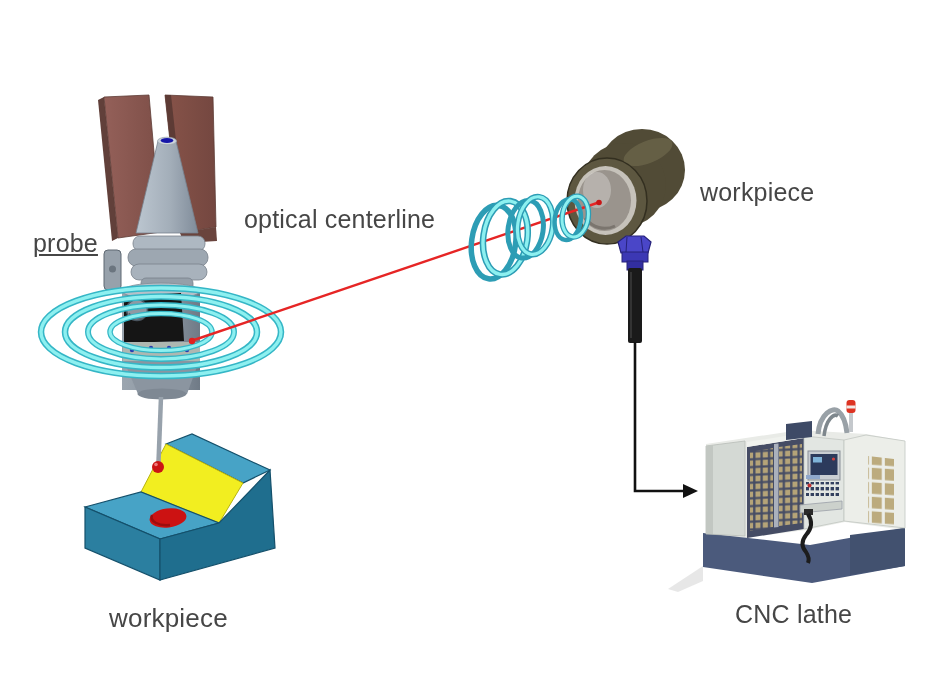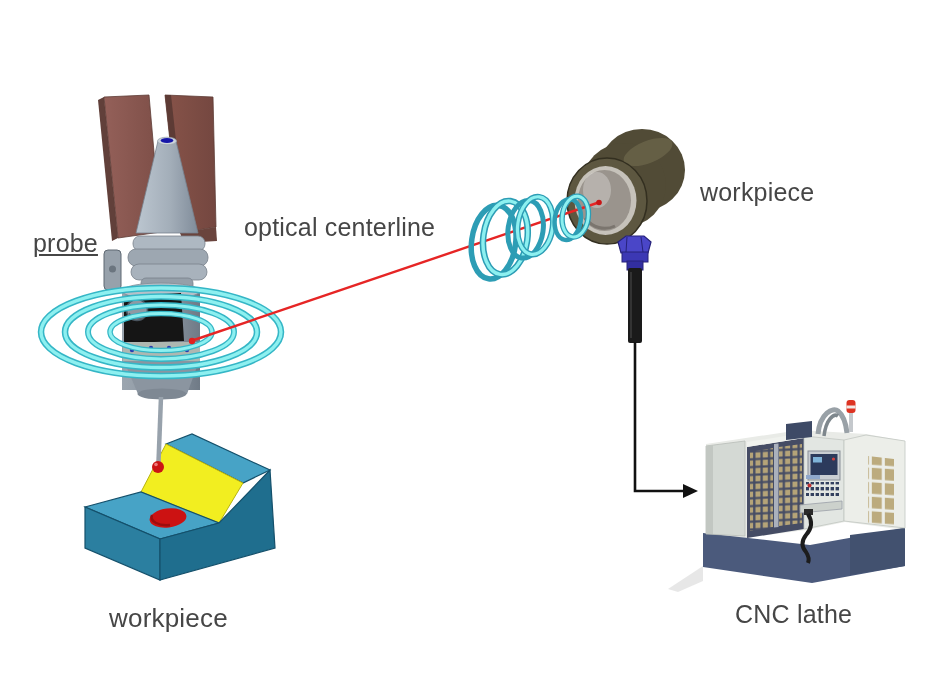--- a/index.html
+++ b/index.html
@@ -206,21 +206,21 @@
       <rect x="846.5" y="400" width="9" height="13" rx="3" fill="#dd3322"></rect>
       <rect x="846.5" y="405.5" width="9" height="3" fill="#f2e8e4"></rect>
 
       <rect x="804" y="509" width="9" height="6" fill="#2a2a2a"></rect>
       <path d="M808,514 q7,11 -2,21 q-7,9 0,17 q4,6 2,11" fill="none" stroke="#1c1c1c" stroke-width="4"></path>
     </g>
   </svg>
 
   <div class="lbl" style="left:33px;top:230px;text-decoration:underline;">probe</div>
 
-  <div class="lbl" style="left:244px;top:214px;">optical centerline</div>
+  <div class="lbl" style="left:244px;top:206px;">optical centerline</div>
 
   <div class="lbl" style="left:700px;top:179px;">workpiece</div>
 
   <div class="lbl" style="left:735px;top:601px;">CNC lathe</div>
 
   <div class="lbl" style="left:109px;top:604px;font-size:26px;">workpiece</div>
 
 </div>
 
 </body></html>

